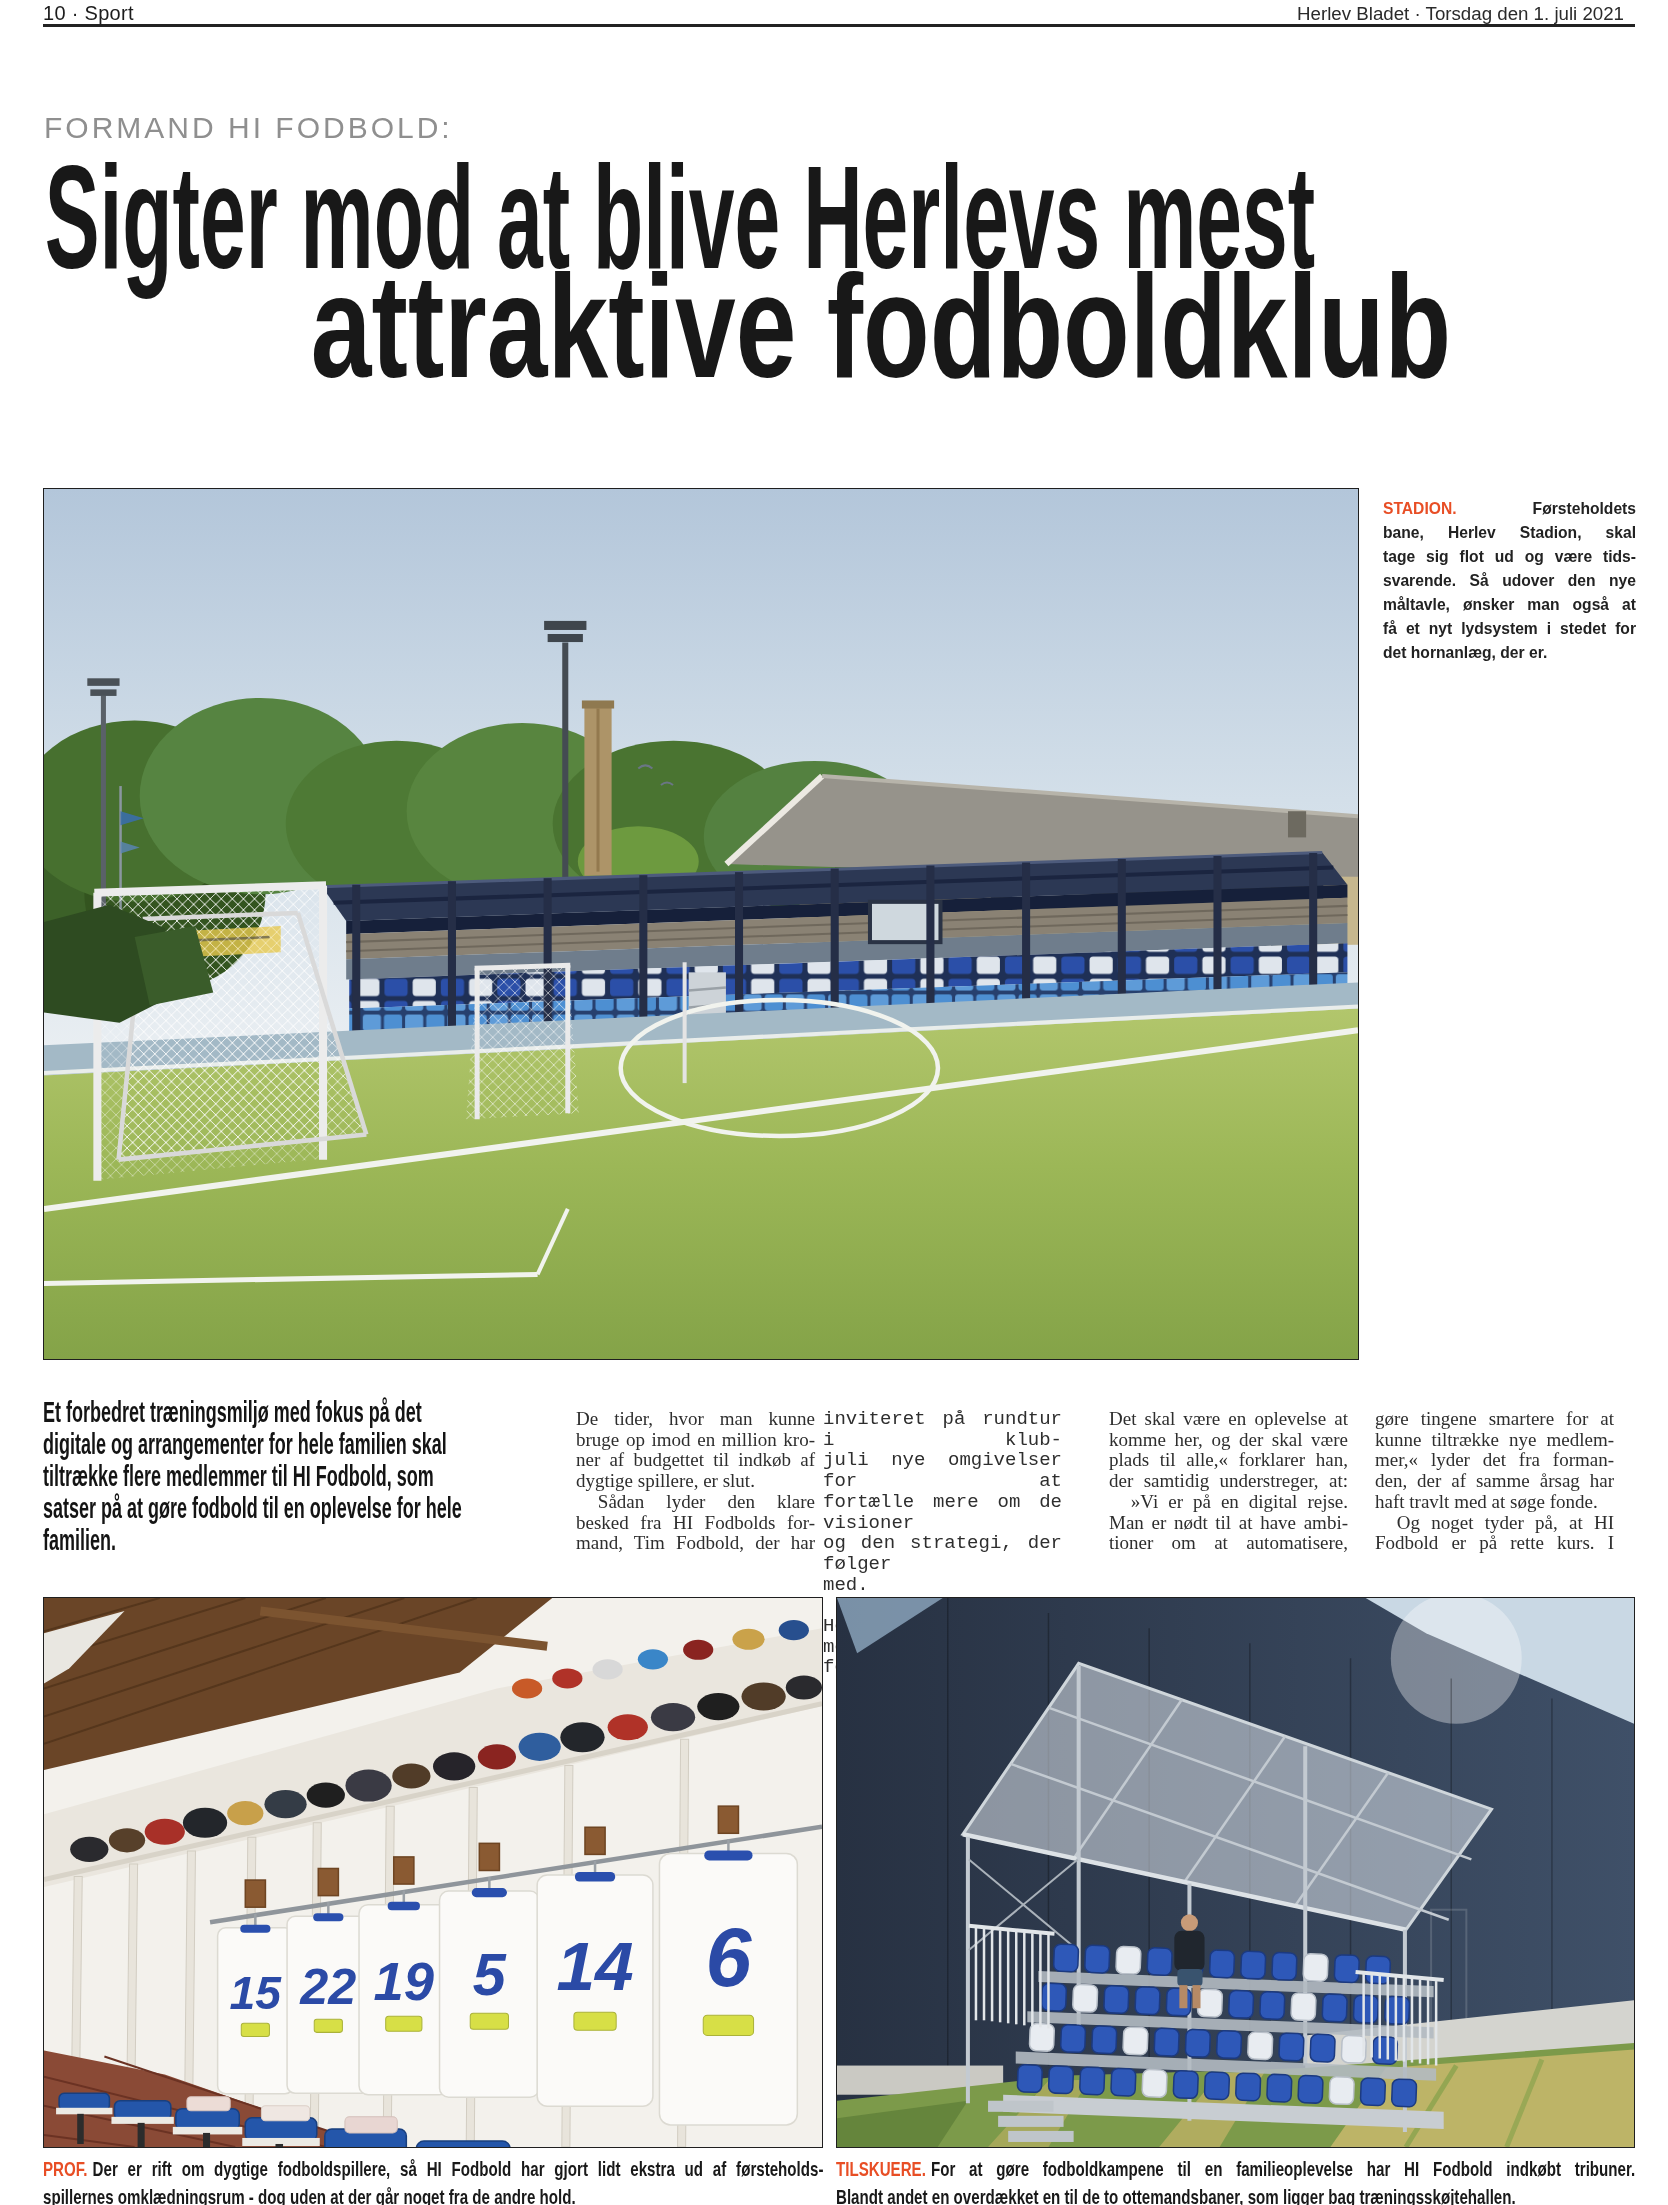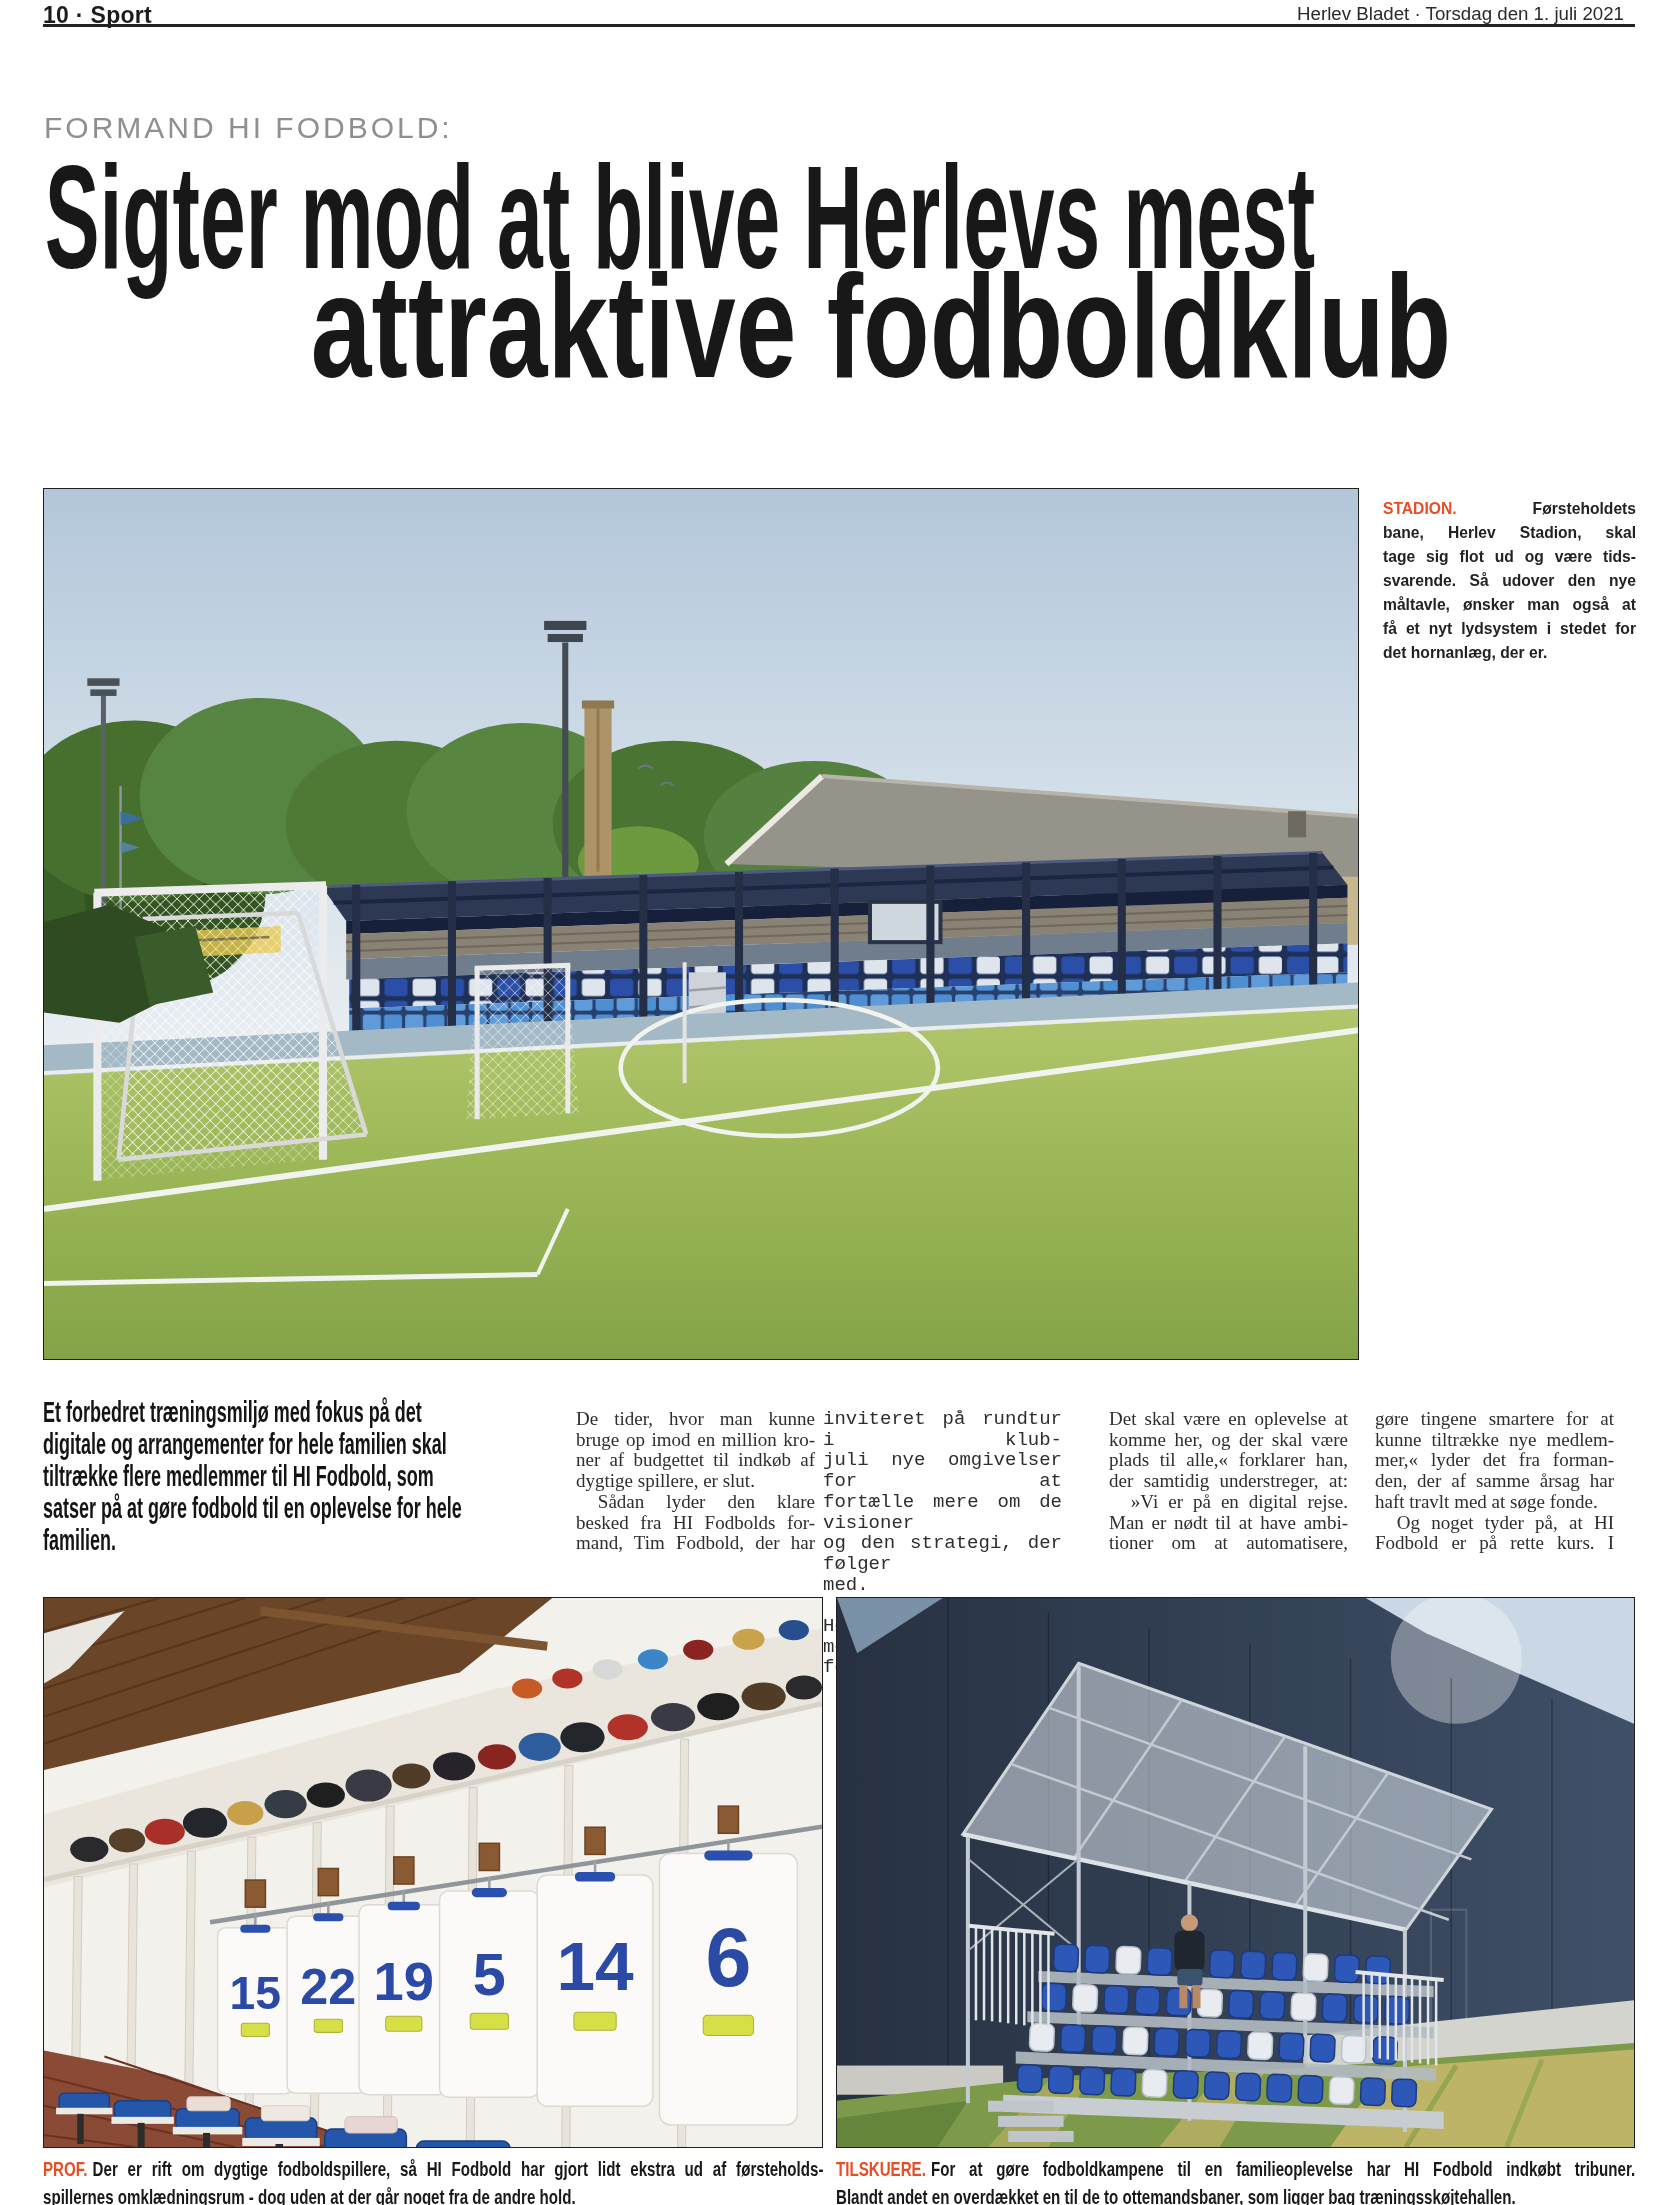--- a/index.html
+++ b/index.html
@@ -1,28 +1,28 @@
 <!DOCTYPE html>
 <html lang="da" style="font-size:8px"><head>
 <meta charset="utf-8">
 <style>
   html,body{margin:0;padding:0;background:#e9e9e9;}
   .page{position:relative;width:1669px;height:2205px;background:#ffffff;overflow:hidden;
         font-family:"Liberation Sans",sans-serif;color:#1c1c1c;}
   .abs{position:absolute;}
   
-  .hdr-left{left:43px;top:2px;font-size:23px;font-weight:bold;letter-spacing:0.3px;}
+  .hdr-left{left:43px;top:2px;font-size:20px;font-weight:normal;letter-spacing:0.3px;}
   .hdr-right{right:45px;top:3px;font-size:18.7px;font-weight:400;color:#2a2a2a;}
   .hdr-rule{left:43px;top:24px;width:1592px;height:3px;background:#222;}
   
   .kicker{left:44px;top:111px;font-size:30px;letter-spacing:3px;color:#8f8f8f;font-weight:500;}
   .headline-svg{left:43px;top:151px;}
   .headline-svg text{font-family:"Liberation Sans",sans-serif;font-weight:bold;fill:#181818;}
   
-  .photo{border:1.5px solid #1f1f1f;box-sizing:border-box;background:#dde5ec;}
+  .photo{border:1.5px solid #1f1f1f;box-sizing:border-box;background:#dde5ec;font-style:italic;}
   .photo svg{display:block;width:100%;height:100%;}
   
   .cap-col{left:1383px;top:497px;width:275px;transform:scaleX(.92);transform-origin:left top;
            font-size:17px;line-height:24px;font-weight:bold;color:#222;}
   .cap-col .kw{color:var(--accent);}
   
   .intro{left:43px;top:1396px;width:858px;transform:scaleX(.62);transform-origin:left top;
          font-size:29px;line-height:32px;font-weight:bold;color:#141414;}
   
   .col{top:1409px;width:239px;font-family:"Liberation Serif",serif;font-size:19px;

